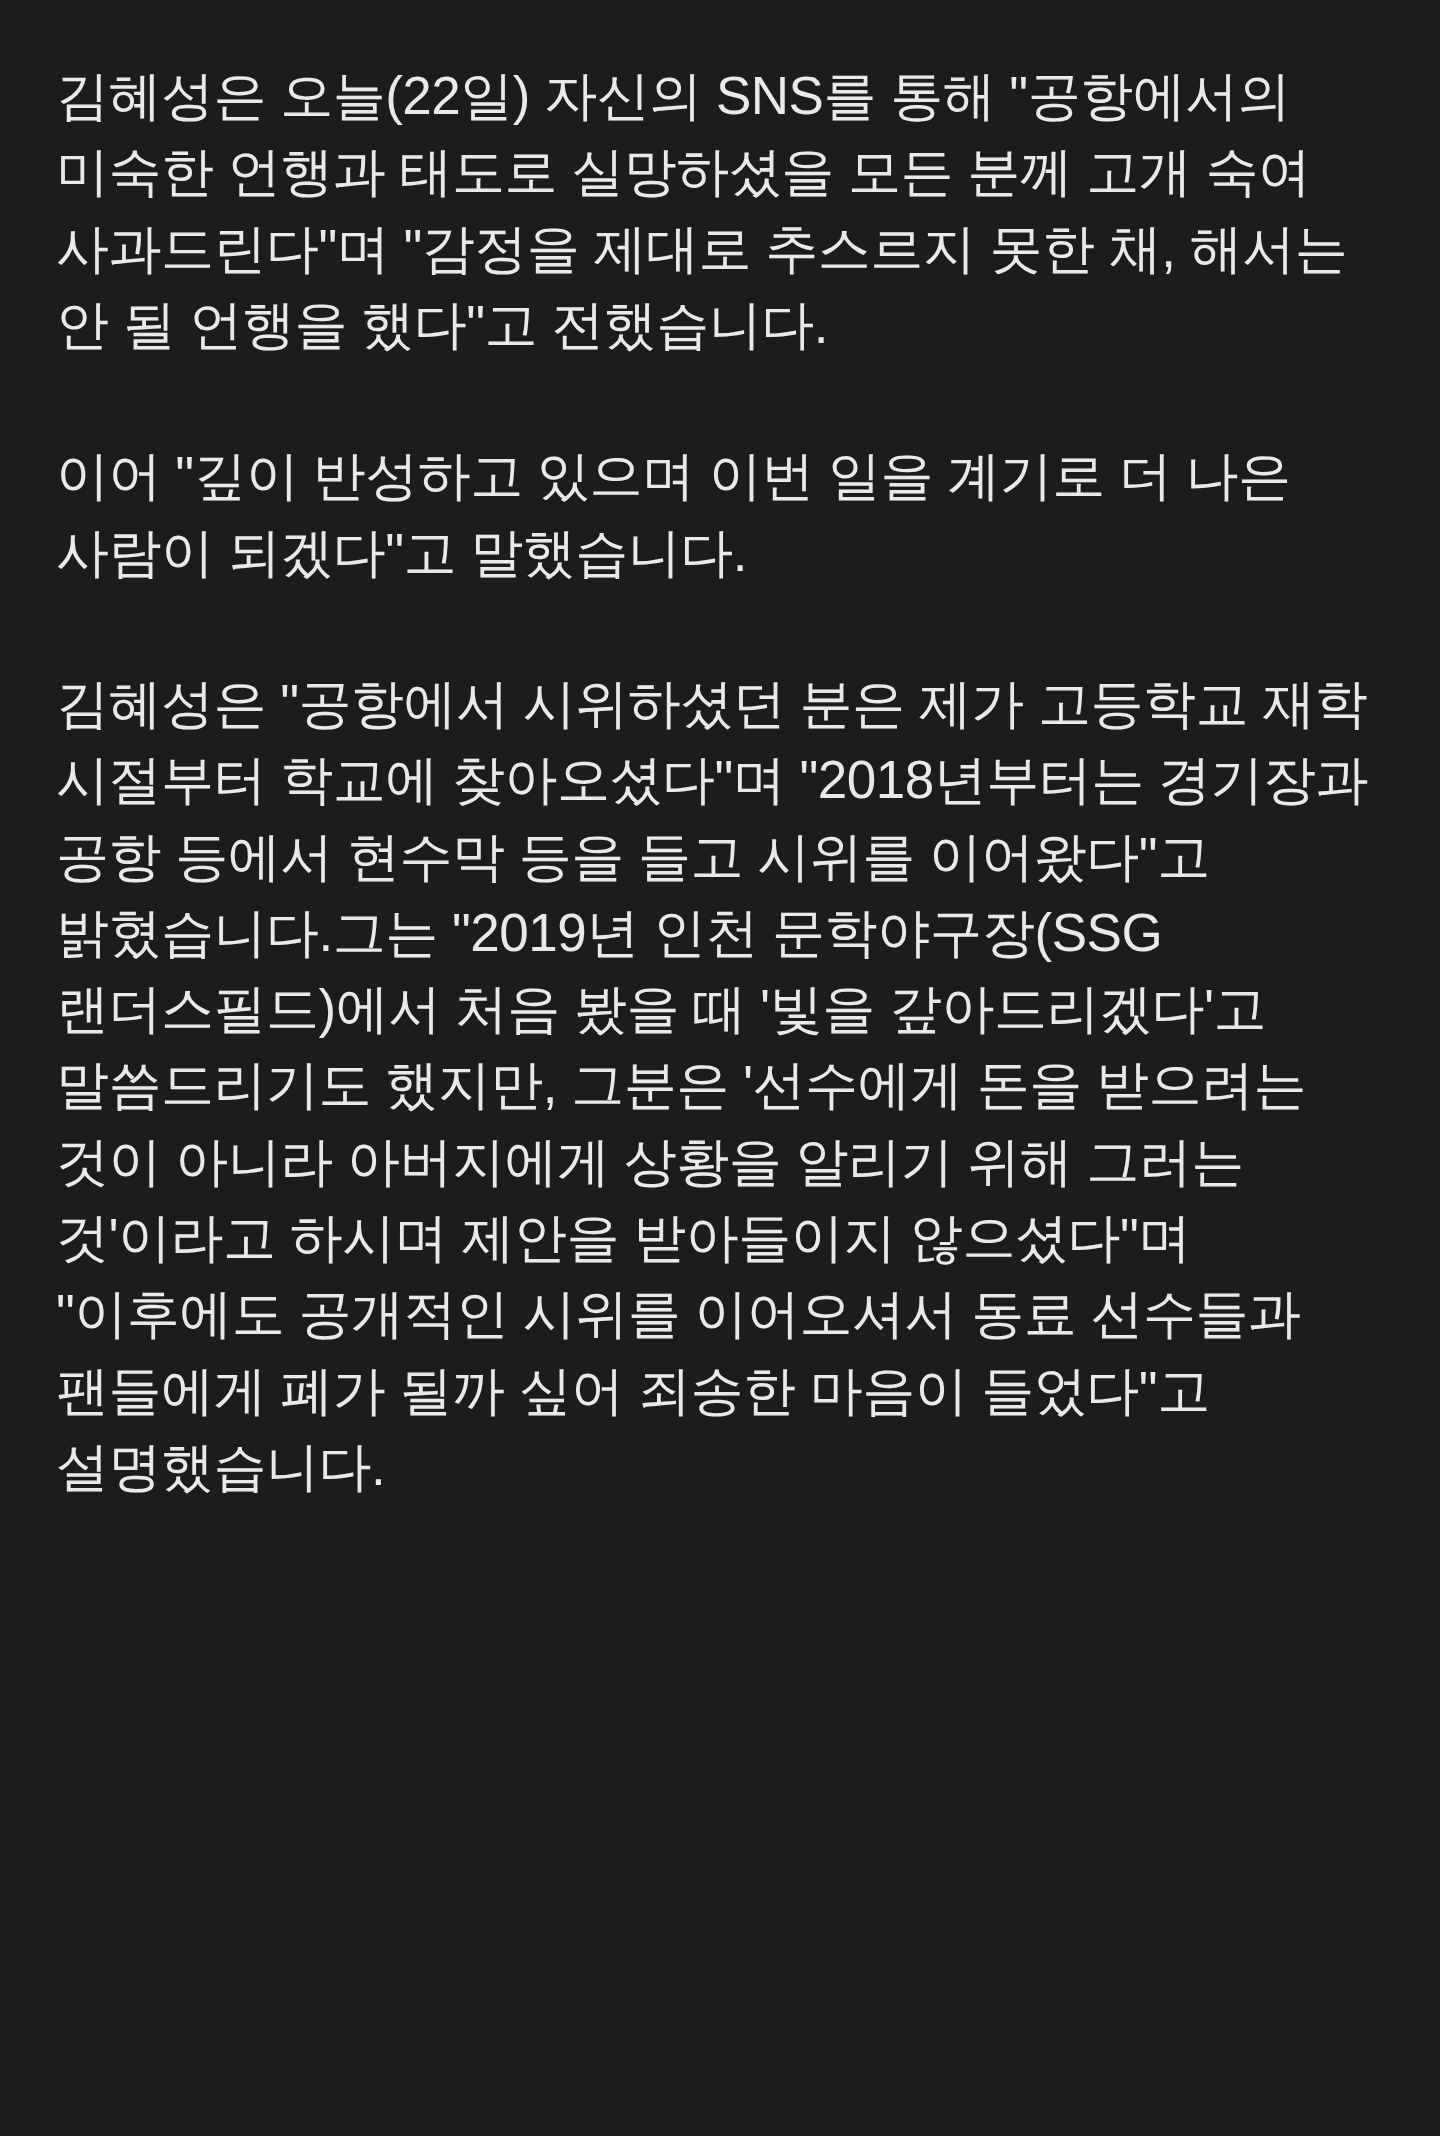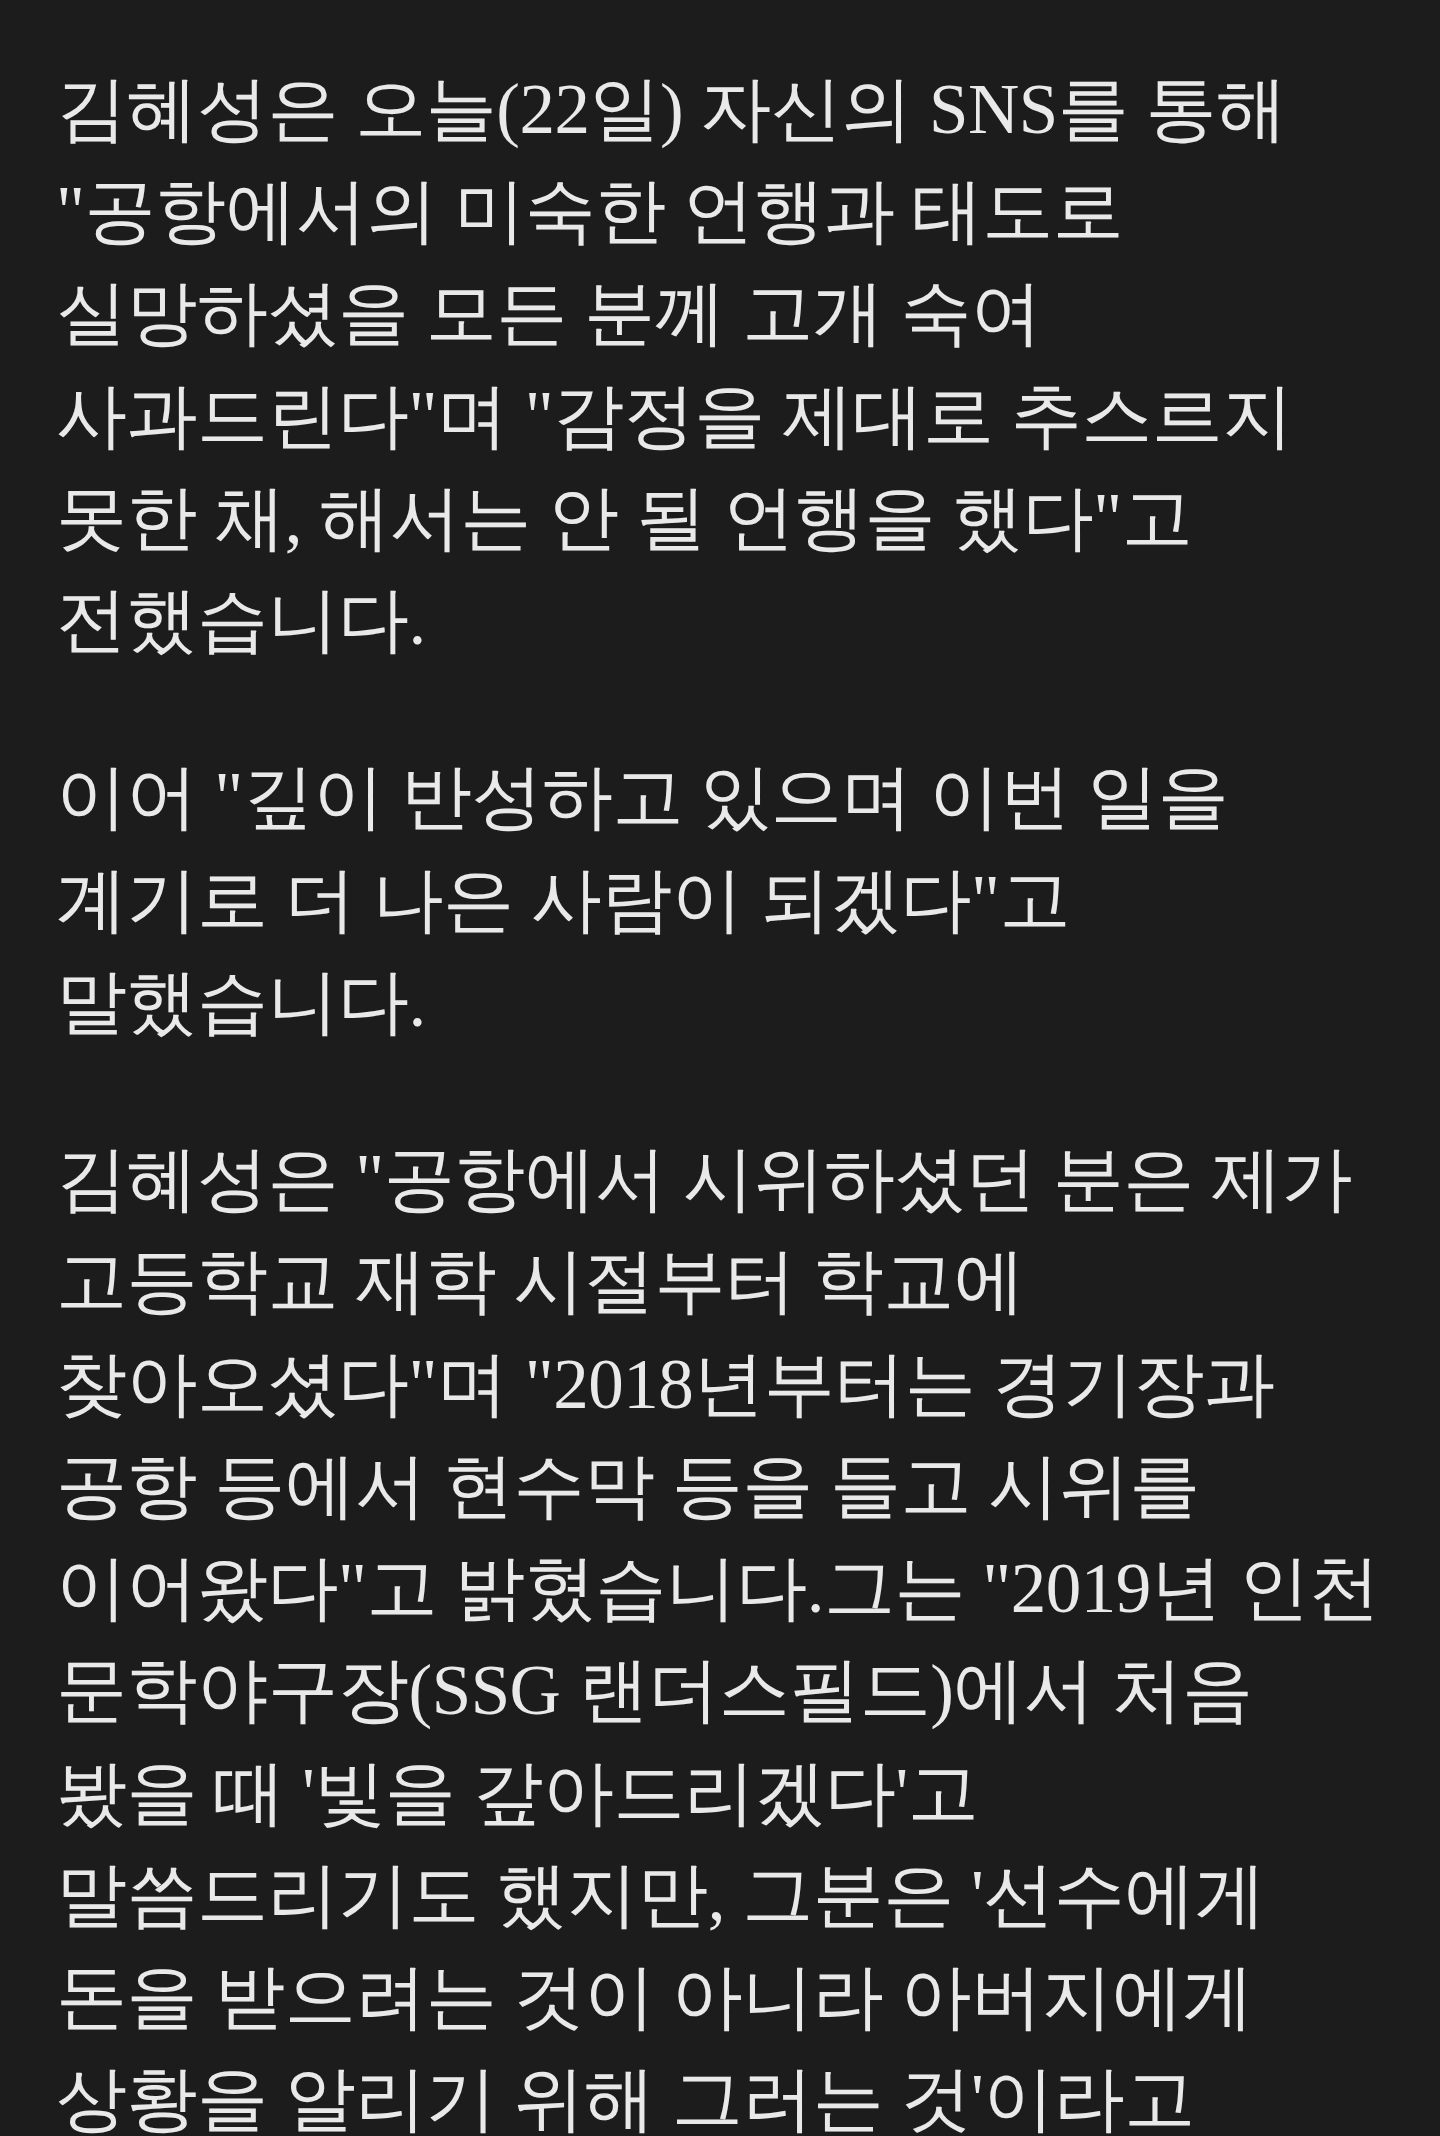--- a/index.html
+++ b/index.html
@@ -12,28 +12,27 @@
     min-height: 2136px;
     font-family: "Liberation Sans", "DejaVu Sans", sans-serif;
     color: #e8e8e8;
     -webkit-font-smoothing: antialiased;
   }
   .article {
     padding: 58px 56px 60px 56px;
     box-sizing: border-box;
   }
   .para {
-    font-size: 71px;
+    font-size: 53px;
     line-height: 1.44;
     letter-spacing: -0.5px;
     color: #e9e9e9;
     margin: 0 0 75px 0;
     word-break: keep-all;
     text-align: left;
-    font-family: Liberation Serif, serif;
   }
   .para:last-child {
     margin-bottom: 0;
   }
 </style>
 </head>
 <body>
 
 <div class="article">
   <p class="para">김혜성은 오늘(22일) 자신의 SNS를 통해 "공항에서의 미숙한 언행과 태도로 실망하셨을 모든 분께 고개 숙여 사과드린다"며 "감정을 제대로 추스르지 못한 채, 해서는 안 될 언행을 했다"고 전했습니다.</p>

